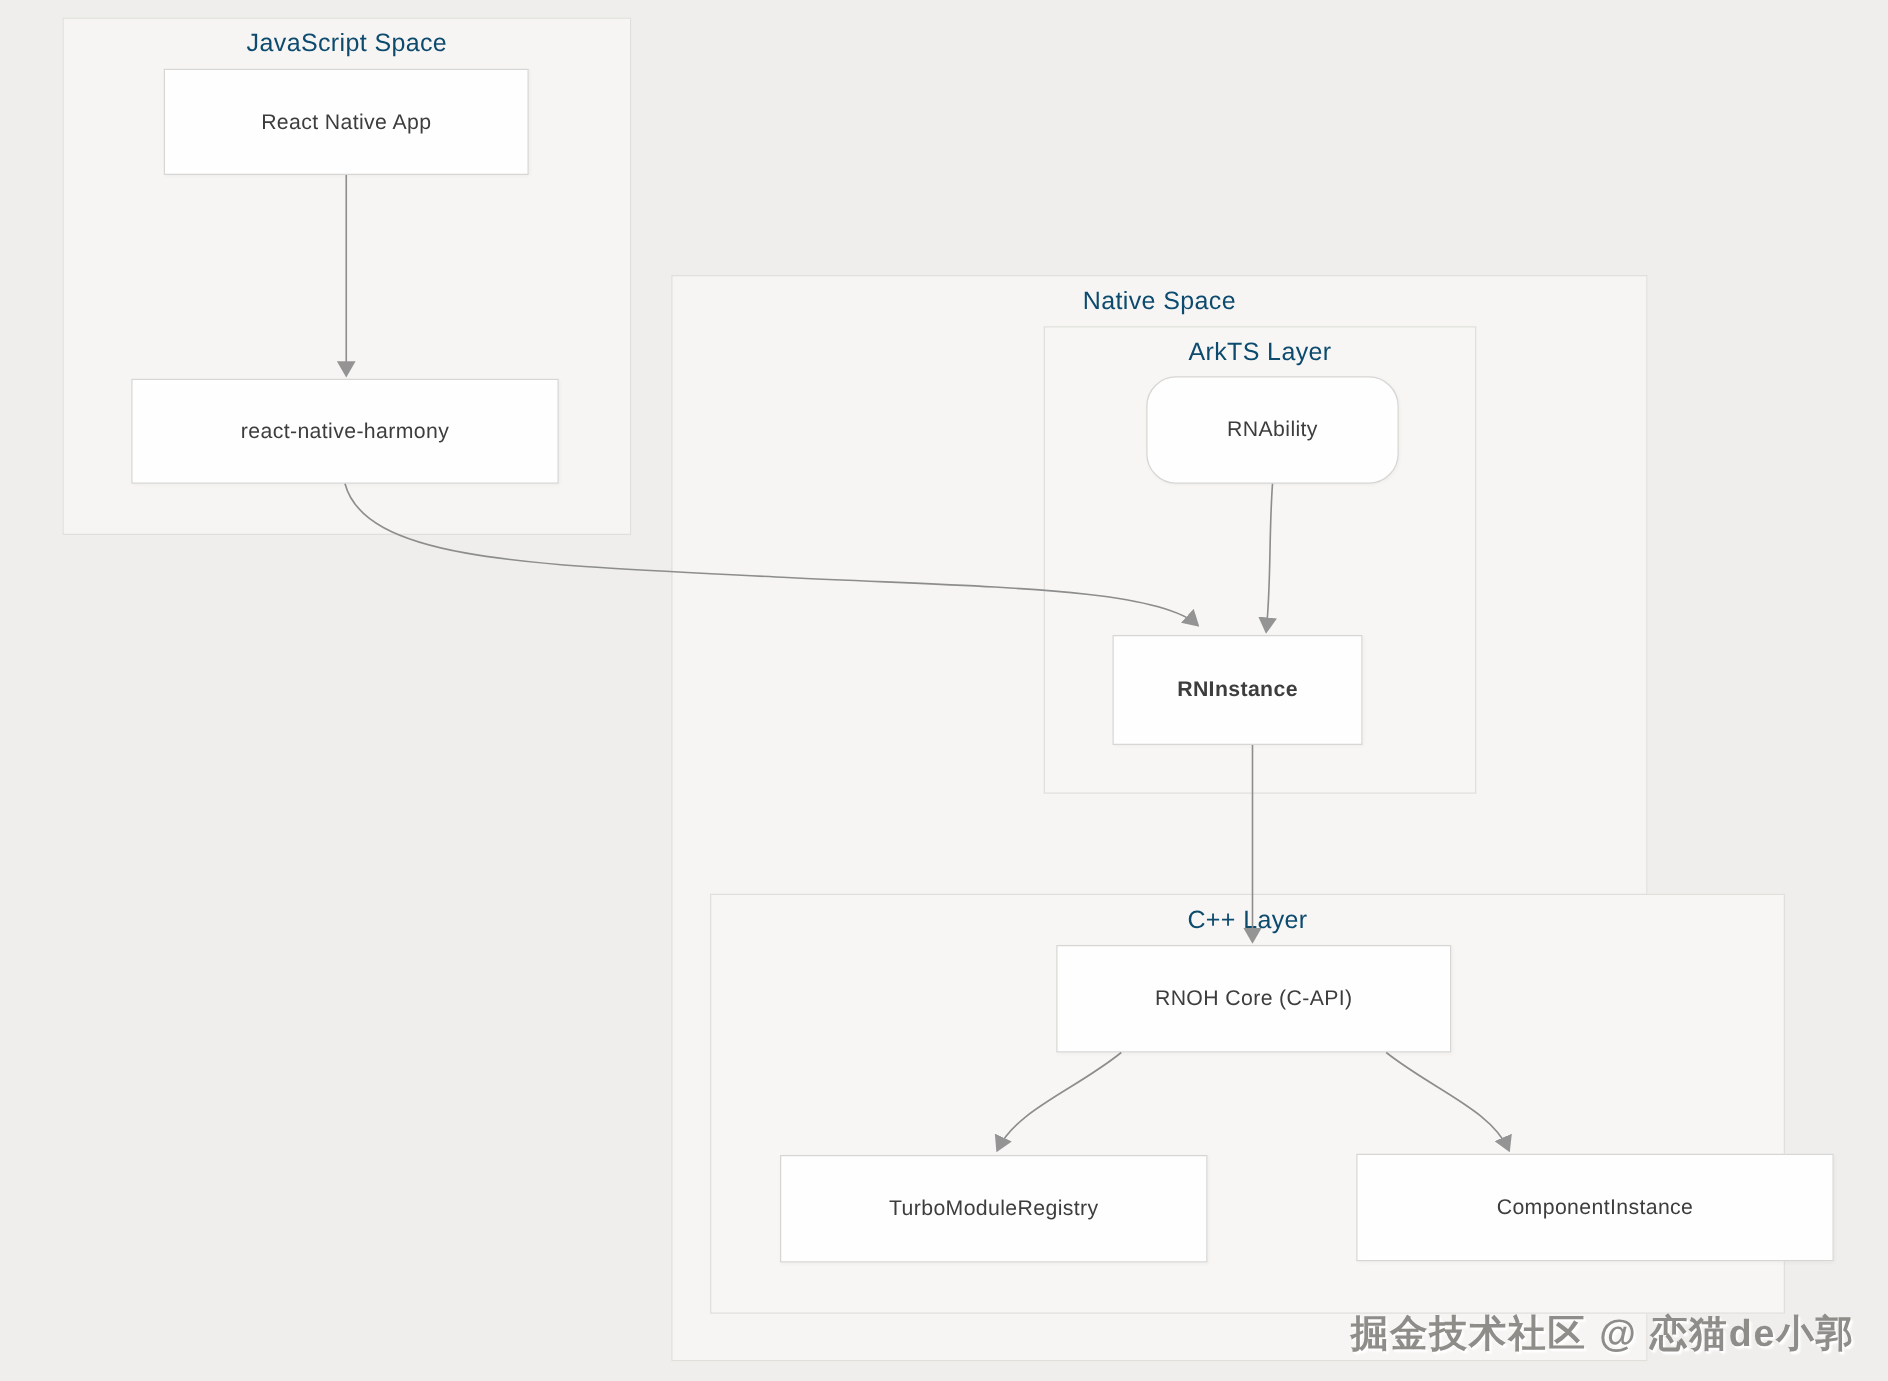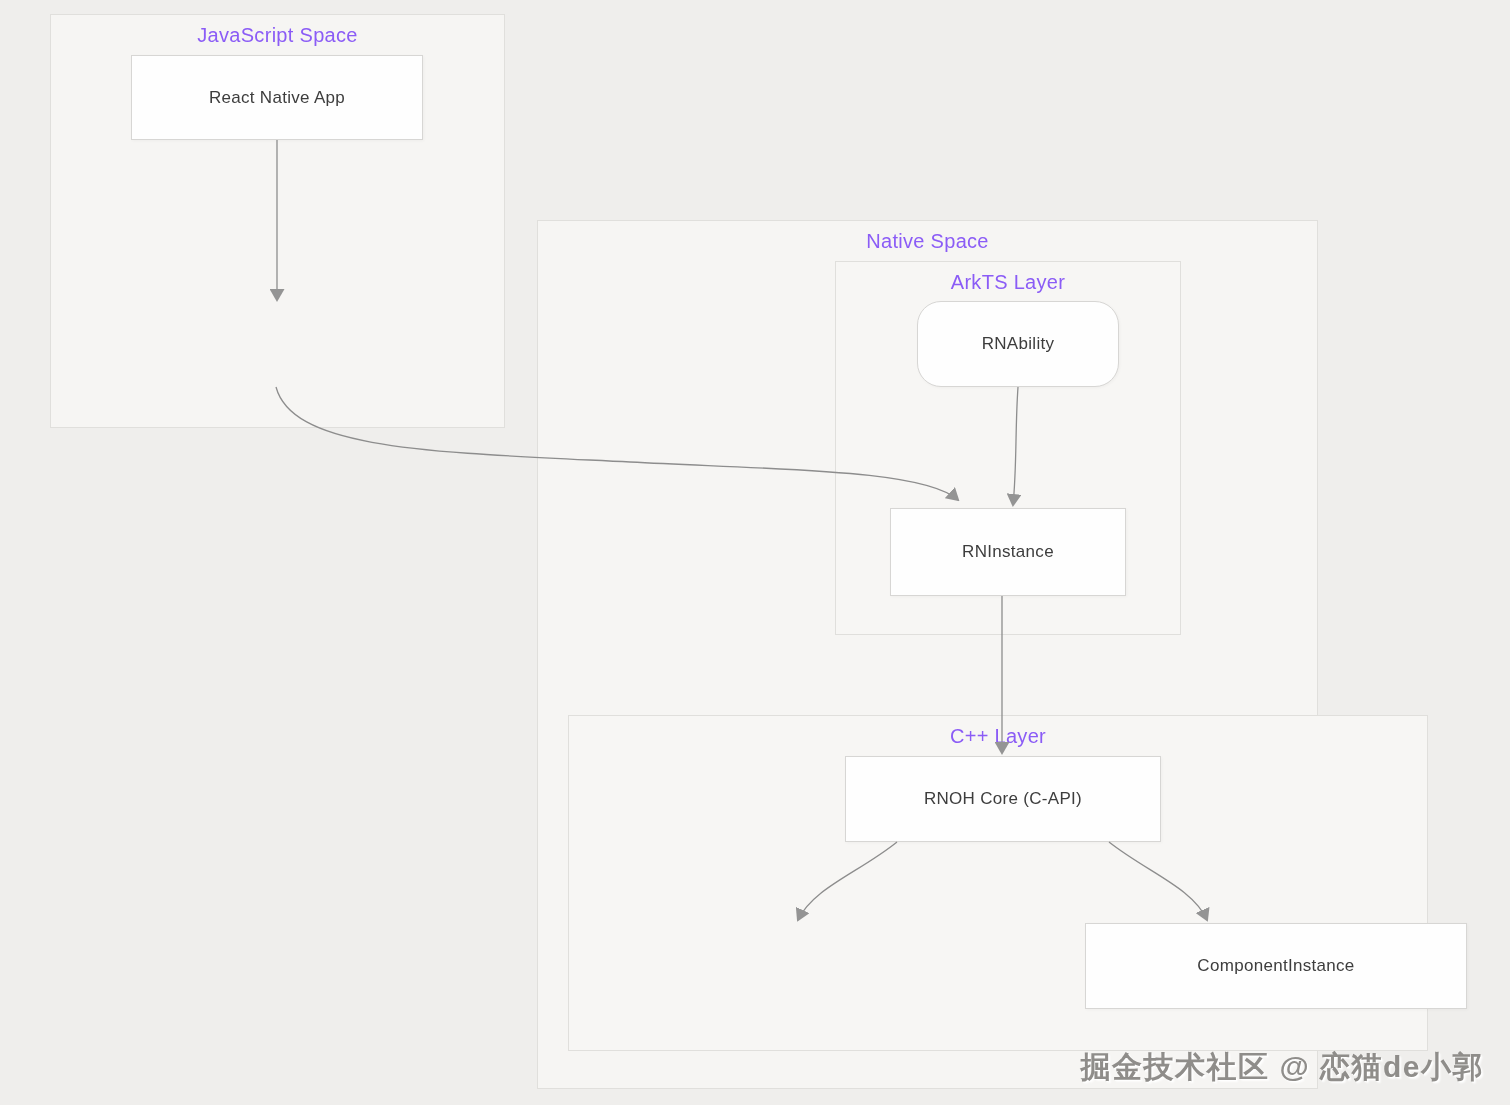--- a/index.html
+++ b/index.html
@@ -19,21 +19,21 @@
     background: #f6f5f3;
     border: 1px solid #e0dfdc;
     box-sizing: border-box;
   }
   .group-label {
     position: absolute;
     top: 9px; left: 0;
     width: 100%;
     text-align: center;
     font-size: 20px;
-    color: #8b5cf6;
+    color: #0c4a6e;
     letter-spacing: 0.3px;
   }
   .node {
     position: absolute;
     background: #fefefe;
     border: 1px solid #d7d6d4;
     box-sizing: border-box;
     display: flex;
     align-items: center;
     justify-content: center;
@@ -44,21 +44,21 @@
   }
   
   #g-js      { left: 50px;  top: 14px;  width: 455px; height: 414px; }
   #g-native  { left: 537px; top: 220px; width: 781px; height: 869px; }
   #g-arkts   { left: 835px; top: 261px; width: 346px; height: 374px; background: #f7f6f4; }
   #g-cpp     { left: 568px; top: 715px; width: 860px; height: 336px; background: #f7f6f4; }
   
   #n-app       { left: 131px;  top: 55px;  width: 292px; height: 85px; }
   #n-harmony   { left: 105px;  top: 303px; width: 342px; height: 84px; }
   #n-rnability { left: 917px;  top: 301px; width: 202px; height: 86px; border-radius: 24px; }
-  #n-rninstance{ left: 890px;  top: 508px; width: 236px; height: 88px; }
+  #n-rninstance{ left: 890px;  top: 508px; width: 200px; height: 88px; font-weight: bold; }
   #n-rnoh      { left: 845px;  top: 756px; width: 316px; height: 86px; }
   #n-turbo     { left: 624px;  top: 924px; width: 342px; height: 86px; }
   #n-component { left: 1046px; top: 923px; width: 382px; height: 86px; margin-left: 39px; }
 
   svg.edges {
     position: absolute;
     left: 0; top: 0;
     width: 1510px; height: 1105px;
     pointer-events: none;
   }
@@ -95,27 +95,29 @@
   <div class="group" id="g-arkts">
     <div class="group-label">ArkTS Layer</div>
   </div>
 
   <div class="group" id="g-cpp">
     <div class="group-label">C++ Layer</div>
   </div>
 
   <div class="node" id="n-app">React Native App</div>
 
+  <div class="node" id="n-harmony">react-native-harmony</div>
 
   <div class="node" id="n-rnability">RNAbility</div>
 
   <div class="node" id="n-rninstance">RNInstance</div>
 
   <div class="node" id="n-rnoh">RNOH Core (C-API)</div>
 
+  <div class="node" id="n-turbo">TurboModuleRegistry</div>
 
   <div class="node" id="n-component">ComponentInstance</div>
 
   <svg class="edges" viewBox="0 0 1510 1105" xmlns="http://www.w3.org/2000/svg">
     <defs>
       <marker id="arrow" markerUnits="userSpaceOnUse" markerWidth="13" markerHeight="15" viewBox="0 0 13 15" refX="11" refY="7.5" orient="auto">
         <path d="M 0 0 L 13 7.5 L 0 15 Z" fill="#949494"></path>
       </marker>
     </defs>
     <path class="edge" marker-end="url(#arrow)" d="M 277 140 L 277 300"></path>

